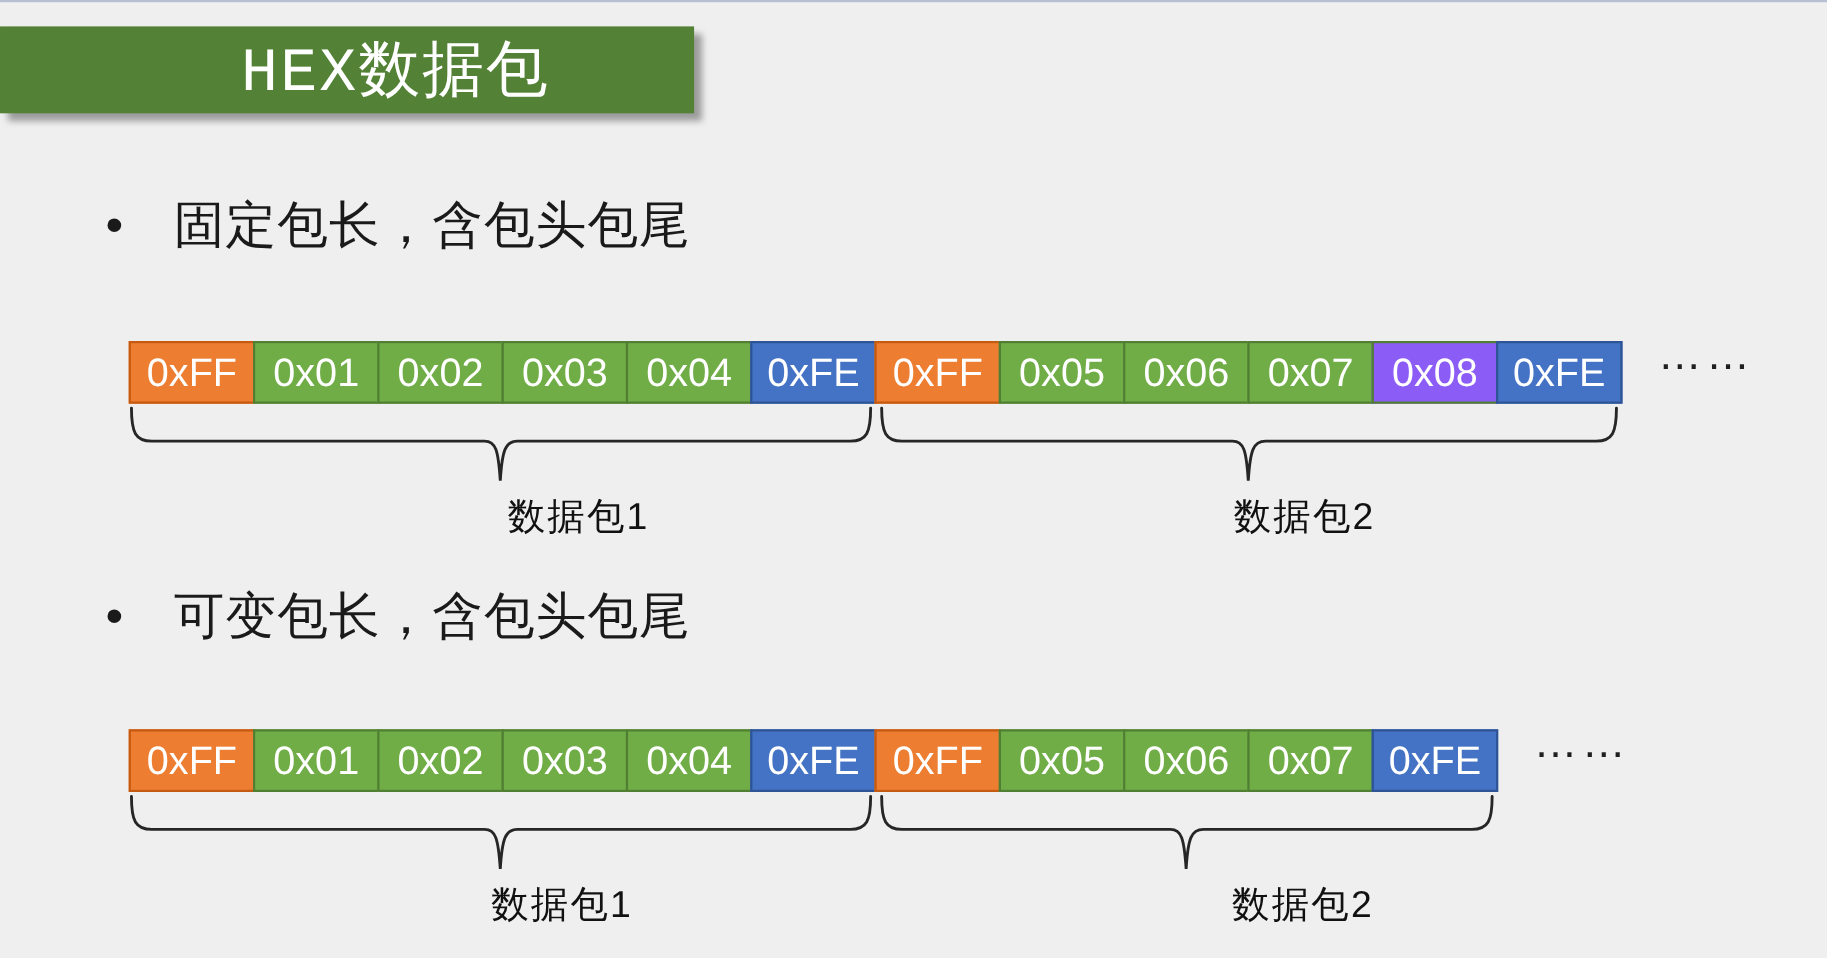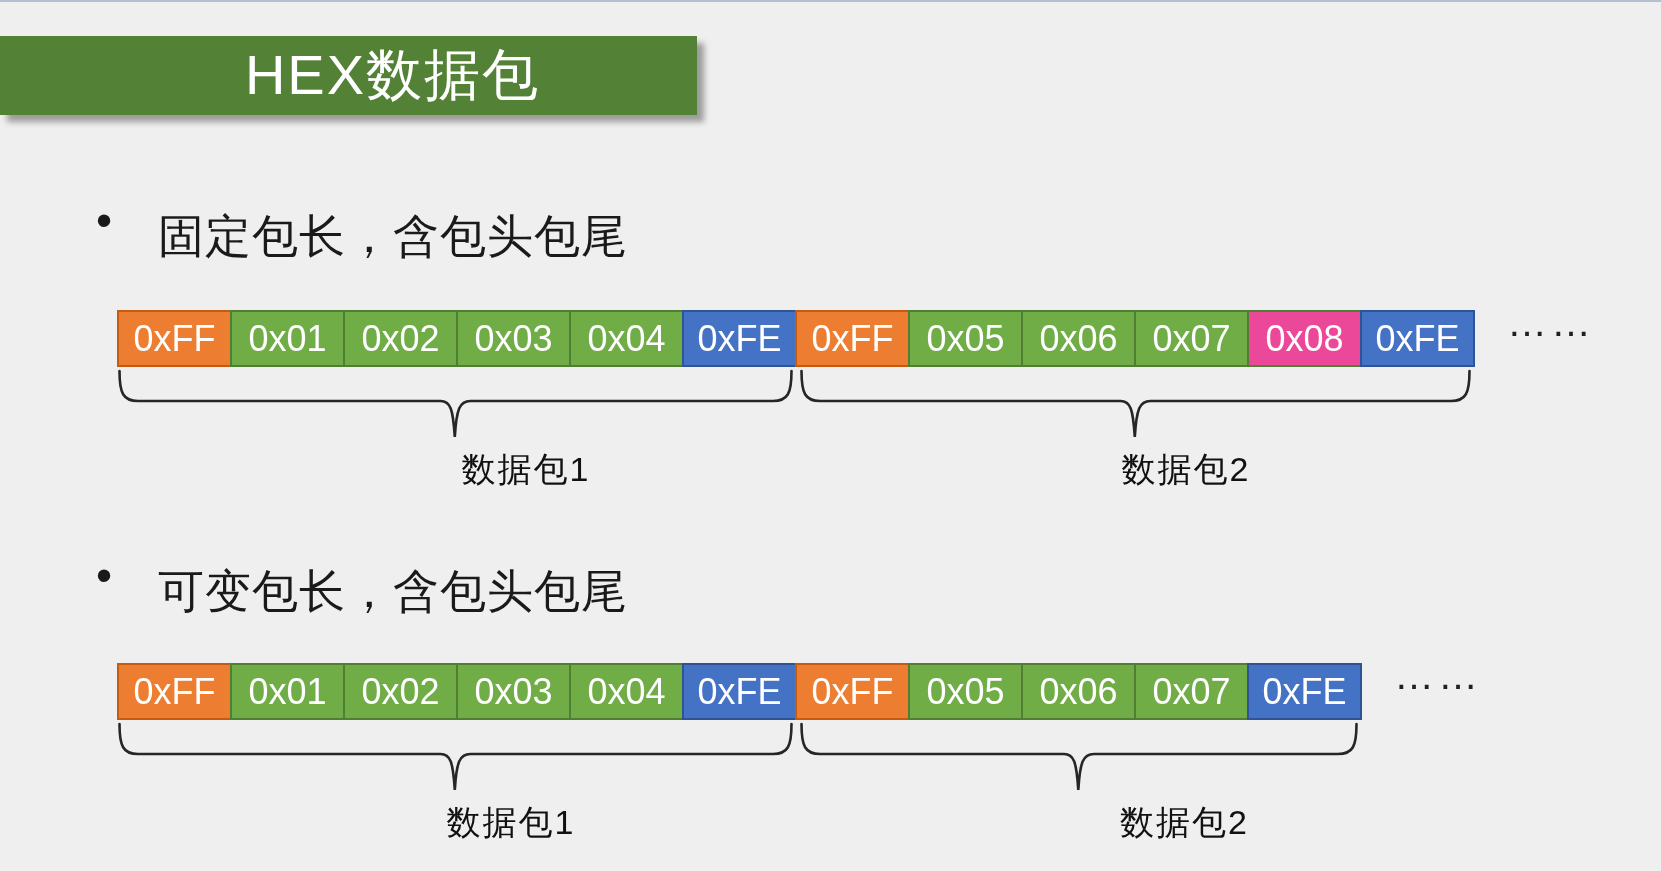--- a/index.html
+++ b/index.html
@@ -1,25 +1,25 @@
 <!DOCTYPE html>
 <html><head>
 <meta charset="utf-8">
 <style>
   html,body{margin:0;padding:0;}
   .slide{position:relative;width:1661px;height:871px;background:#efefef;overflow:hidden;
          font-family:"Liberation Sans","DejaVu Sans",sans-serif;}
   .top-rule{position:absolute;top:0;left:0;width:100%;height:2px;background:#b7c0d2;}
-  .banner{position:absolute;left:0;top:36px;width:697px;height:79px;
+  .banner{position:absolute;left:0;top:24px;width:631px;height:79px;
           display:flex;align-items:center;justify-content:center;box-sizing:border-box;
-          padding-left:88px;box-shadow:7px 7px 6px rgba(0,0,0,0.35);}
+          padding-left:88px;box-shadow:7px 7px 6px rgba(0,0,0,0.35);font-family:Liberation Mono, monospace;}
   .banner-text{color:#ffffff;font-size:56px;letter-spacing:2px;white-space:nowrap;}
   .bullet-line{position:absolute;left:96px;display:flex;align-items:center;color:#1a1a1a;white-space:nowrap;}
   .bullet-dot{display:inline-block;width:62px;font-size:46px;line-height:46px;}
-  .bullet-text{font-size:46px;line-height:52px;letter-spacing:1px;margin-top:32px;}
+  .bullet-text{font-size:46px;line-height:52px;letter-spacing:1px;}
   .byte-row{position:absolute;display:flex;}
   .cell{box-sizing:border-box;width:115px;height:57px;border:2px solid;margin-left:-2px;
         display:flex;align-items:center;justify-content:center;}
   .cell:first-child{margin-left:0;}
   .cell-text{color:#ffffff;font-size:36px;white-space:nowrap;}
   .ellipsis{position:absolute;font-size:40px;line-height:40px;letter-spacing:4px;color:#1f1f1f;white-space:nowrap;}
   .brace{position:absolute;overflow:visible;}
   .brace path{fill:none;stroke-width:2.6;stroke-linecap:round;}
   .packet-label{position:absolute;width:240px;text-align:right;font-size:34px;
                 letter-spacing:2px;color:#111111;white-space:nowrap;}
@@ -61,21 +61,21 @@
       </div>
       <div class="cell" style="background: rgb(112, 173, 71); border-color: rgb(80, 126, 50);">
         <span class="cell-text">0x05</span>
       </div>
       <div class="cell" style="background: rgb(112, 173, 71); border-color: rgb(80, 126, 50);">
         <span class="cell-text">0x06</span>
       </div>
       <div class="cell" style="background: rgb(112, 173, 71); border-color: rgb(80, 126, 50);">
         <span class="cell-text">0x07</span>
       </div>
-      <div class="cell" style="background: #ec4899; border-color: rgb(80, 126, 50);">
+      <div class="cell" style="background: #8b5cf6; border-color: rgb(80, 126, 50);">
         <span class="cell-text">0x08</span>
       </div>
       <div class="cell" style="background: rgb(68, 114, 196); border-color: rgb(46, 84, 149);">
         <span class="cell-text">0xFE</span>
       </div>
     </div>
     <div class="ellipsis" style="left: 1507px; top: 302px;">……</div>
     <svg class="brace" width="675" height="68" style="left: 118px; top: 371px;">
       <path d="M 1.5 0 C 1.5 22 5 30 20 30 L 322.5 30 C 332.5 30 335 38 336.8 66 C 338.5 38 341.5 30 352.5 30 L 655 30 C 670 30 673.5 22 673.5 0" stroke="#262626"></path>
     </svg>

